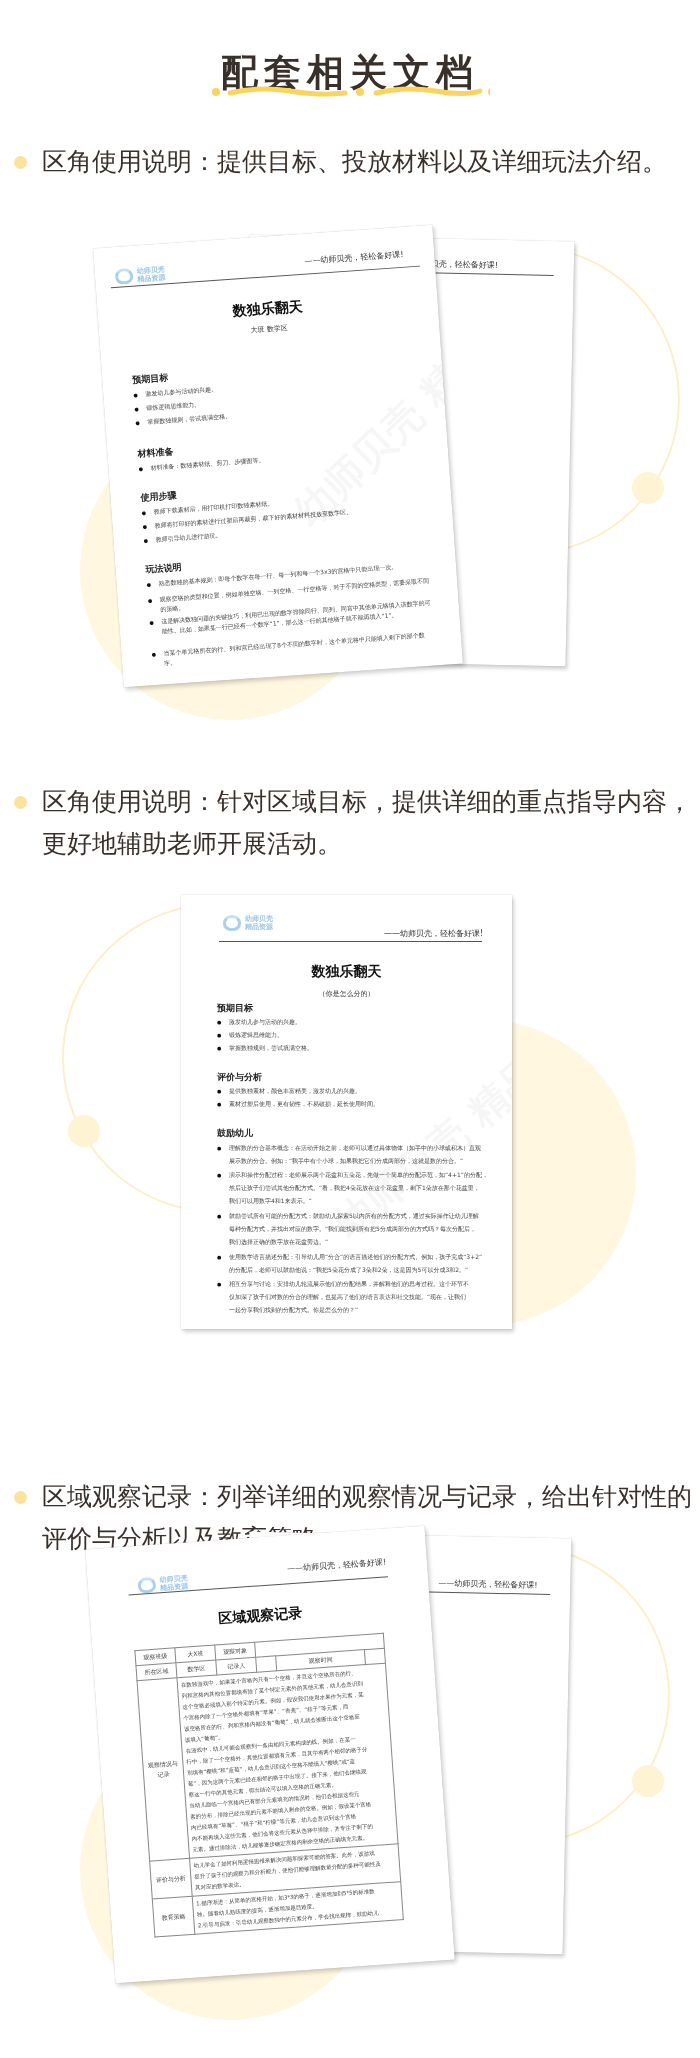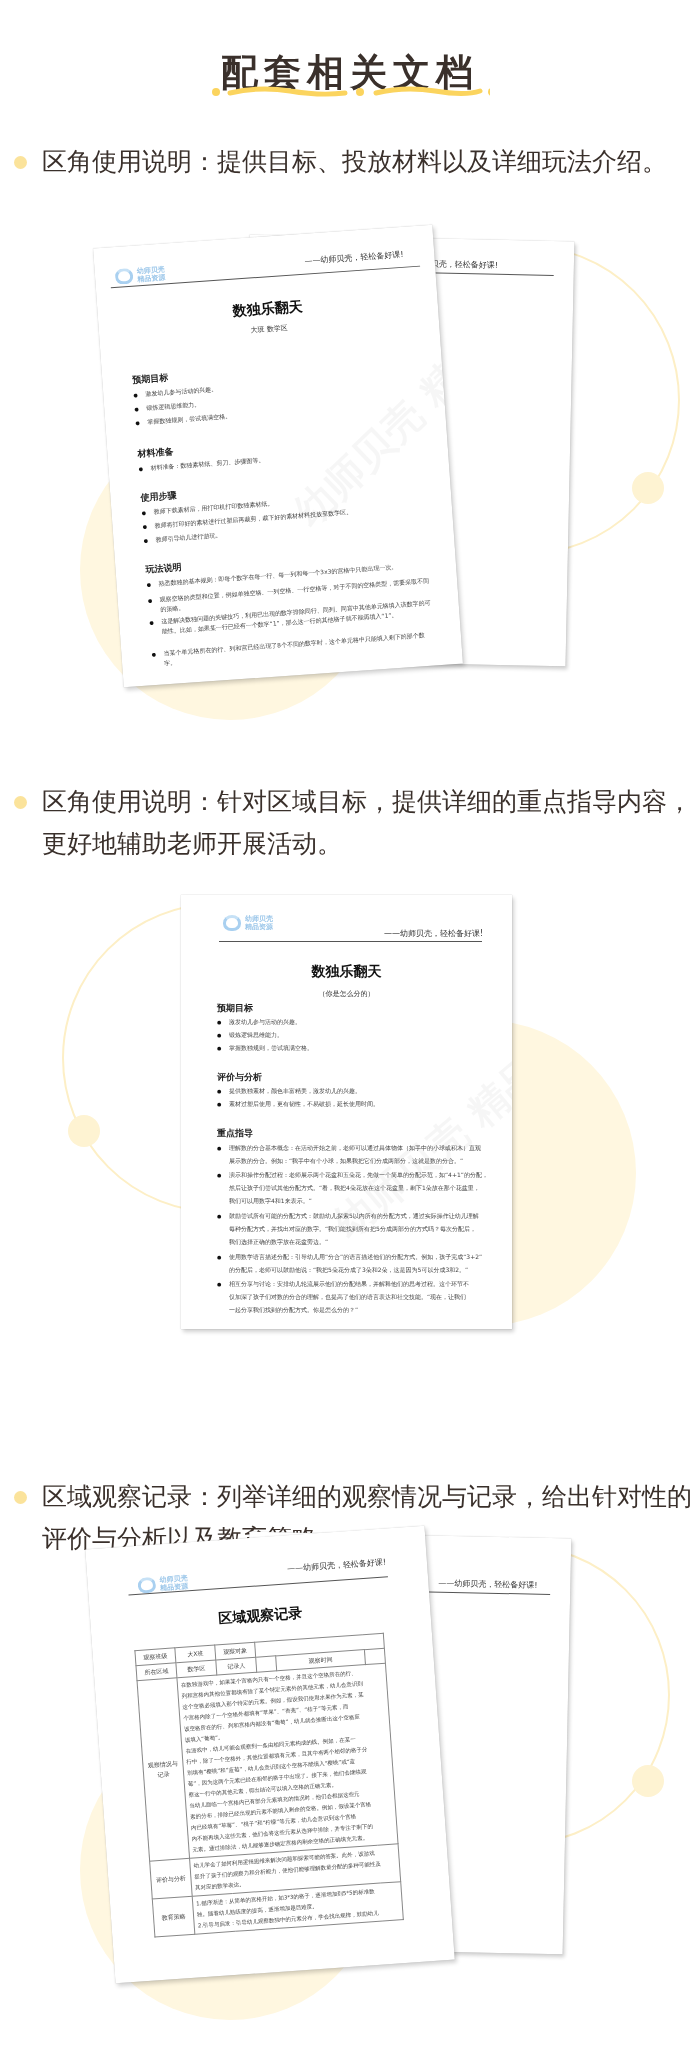--- a/index.html
+++ b/index.html
@@ -136,21 +136,21 @@
 
   <div class="sec" style="left:36px; top:107px;">预期目标</div>
   <div class="bl" style="left:48px; top:122px;">激发幼儿参与活动的兴趣。</div>
   <div class="bl" style="left:48px; top:135px;">锻炼逻辑思维能力。</div>
   <div class="bl" style="left:48px; top:148px;">掌握数独规则，尝试填满空格。</div>
 
   <div class="sec" style="left:36px; top:176px;">评价与分析</div>
   <div class="bl" style="left:48px; top:191px;">提供数独素材，颜色丰富精美，激发幼儿的兴趣。</div>
   <div class="bl" style="left:48px; top:204px;">素材过塑后使用，更有韧性，不易破损，延长使用时间。</div>
 
-  <div class="sec" style="left:36px; top:232px;">重点指导</div>
+  <div class="sec" style="left:36px; top:232px;">鼓励幼儿</div>
 
   <div class="bl" style="left:48px; top:248px;">理解数的分合基本概念：在活动开始之前，老师可以通过具体物体（如手中的小球或积木）直观</div>
   <div class="pl" style="left:48px; top:261px;">展示数的分合。例如：“我手中有个小球，如果我把它们分成两部分，这就是数的分合。”</div>
 
   <div class="bl" style="left:48px; top:275px;">演示和操作分配过程：老师展示两个花盆和五朵花，先做一个简单的分配示范，如“4+1”的分配，</div>
   <div class="pl" style="left:48px; top:288px;">然后让孩子们尝试其他分配方式。“看，我把4朵花放在这个花盆里，剩下1朵放在那个花盆里，</div>
   <div class="pl" style="left:48px; top:301px;">我们可以用数字4和1来表示。”</div>
 
   <div class="bl" style="left:48px; top:316px;">鼓励尝试所有可能的分配方式：鼓励幼儿探索5以内所有的分配方式，通过实际操作让幼儿理解</div>
   <div class="pl" style="left:48px; top:329px;">每种分配方式，并找出对应的数字。“我们能找到所有把5分成两部分的方式吗？每次分配后，</div>

